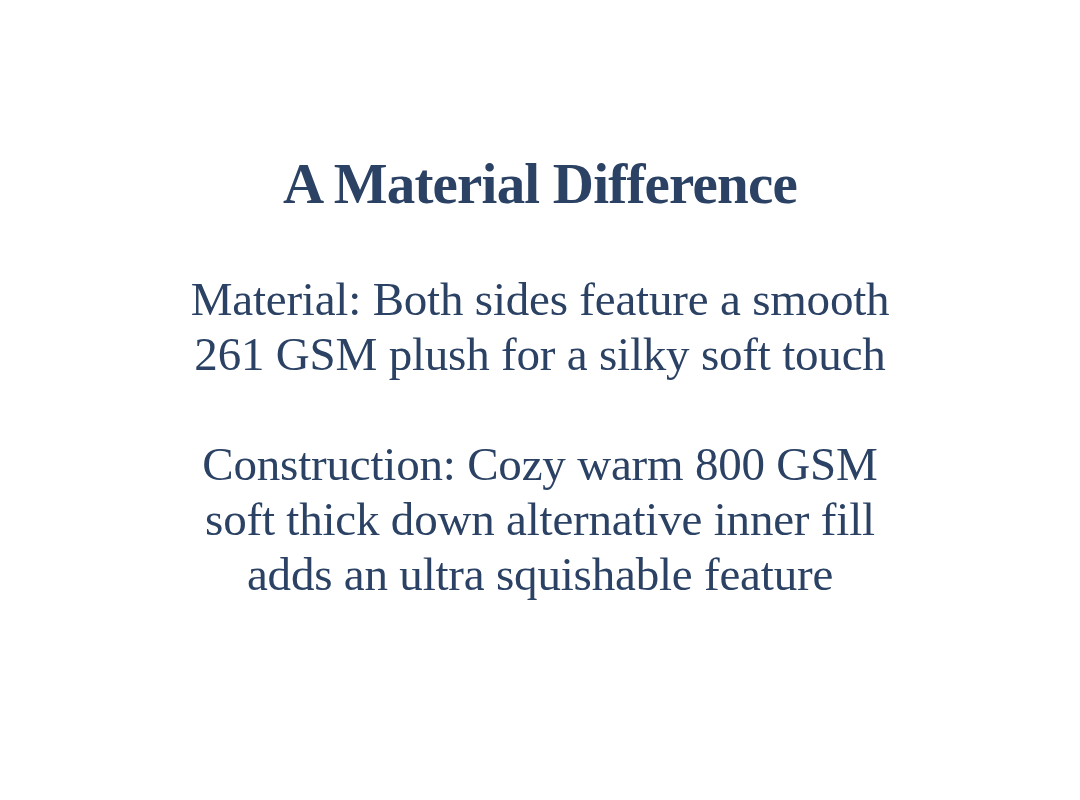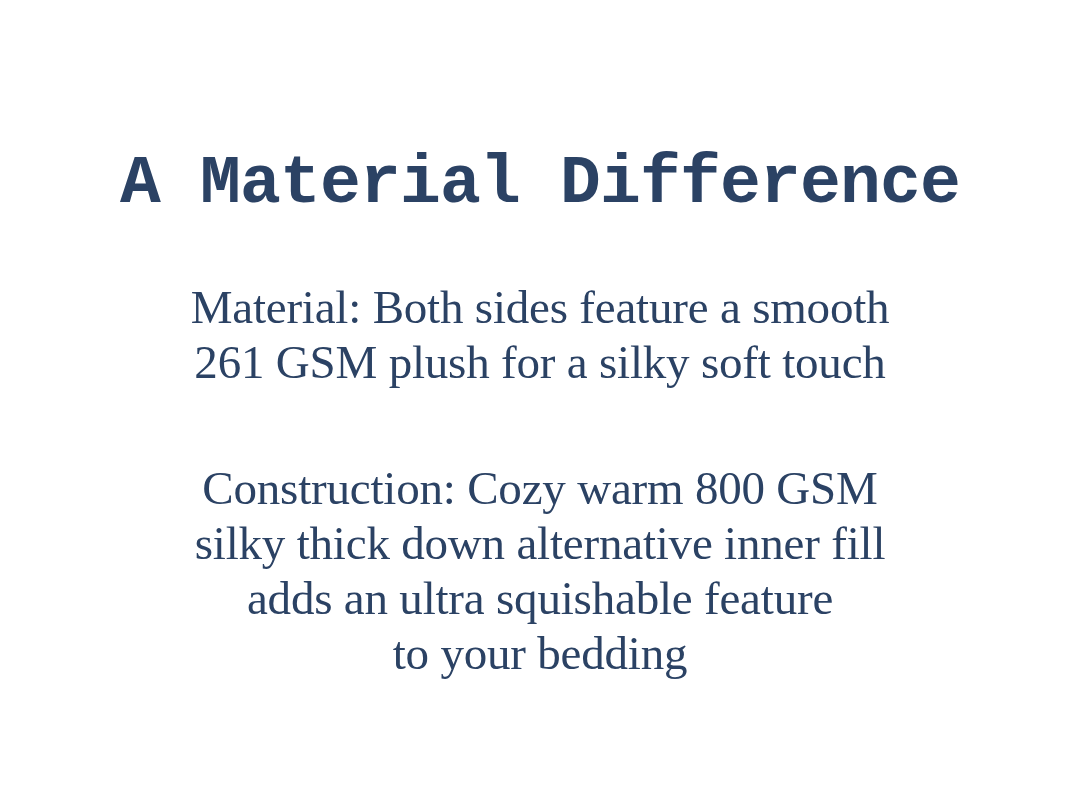--- a/index.html
+++ b/index.html
@@ -26,23 +26,23 @@
 
   .page-title {
     margin: 0;
     padding: 0;
     position: absolute;
     left: 0;
     top: 136px;
     width: 1080px;
     text-align: center;
     color: #2b4264;
-    font-family: Liberation Mono, monospace;
+    font-family: Liberation Serif, serif;
     font-weight: 700;
-    font-size: 68px;
+    font-size: 57px;
     line-height: 96px;
     letter-spacing: -0.8px;
     white-space: nowrap;
     font-synthesis: none;
   }
 
   .body-block {
     position: absolute;
     left: 0;
     top: 272px;
@@ -50,21 +50,21 @@
     text-align: center;
     color: #2b4264;
     font-family: "Liberation Serif", "DejaVu Serif", serif;
     font-weight: 400;
     font-size: 47px;
     line-height: 55px;
     letter-spacing: -0.2px;
   }
 
   .body-paragraph {
-    margin: 8px;
+    margin: 0;
     padding: 0;
   }
 
   .body-line {
     display: block;
     white-space: nowrap;
   }
 
   .paragraph-gap {
     display: block;
@@ -89,20 +89,19 @@
 
     <div class="body-paragraph">
       <span class="body-line">Material: Both sides feature a smooth</span>
       <span class="body-line oldstyle">261 GSM plush for a silky soft touch</span>
     </div>
 
     <span class="paragraph-gap">&nbsp;</span>
 
     <div class="body-paragraph">
       <span class="body-line oldstyle">Construction: Cozy warm 800 GSM</span>
-      <span class="body-line">silky thick down alternative inner fill</span>
+      <span class="body-line">soft thick down alternative inner fill</span>
       <span class="body-line">adds an ultra squishable feature</span>
-      <span class="body-line">to your bedding</span>
     </div>
 
   </div>
 
 </div>
 
 </body></html>

